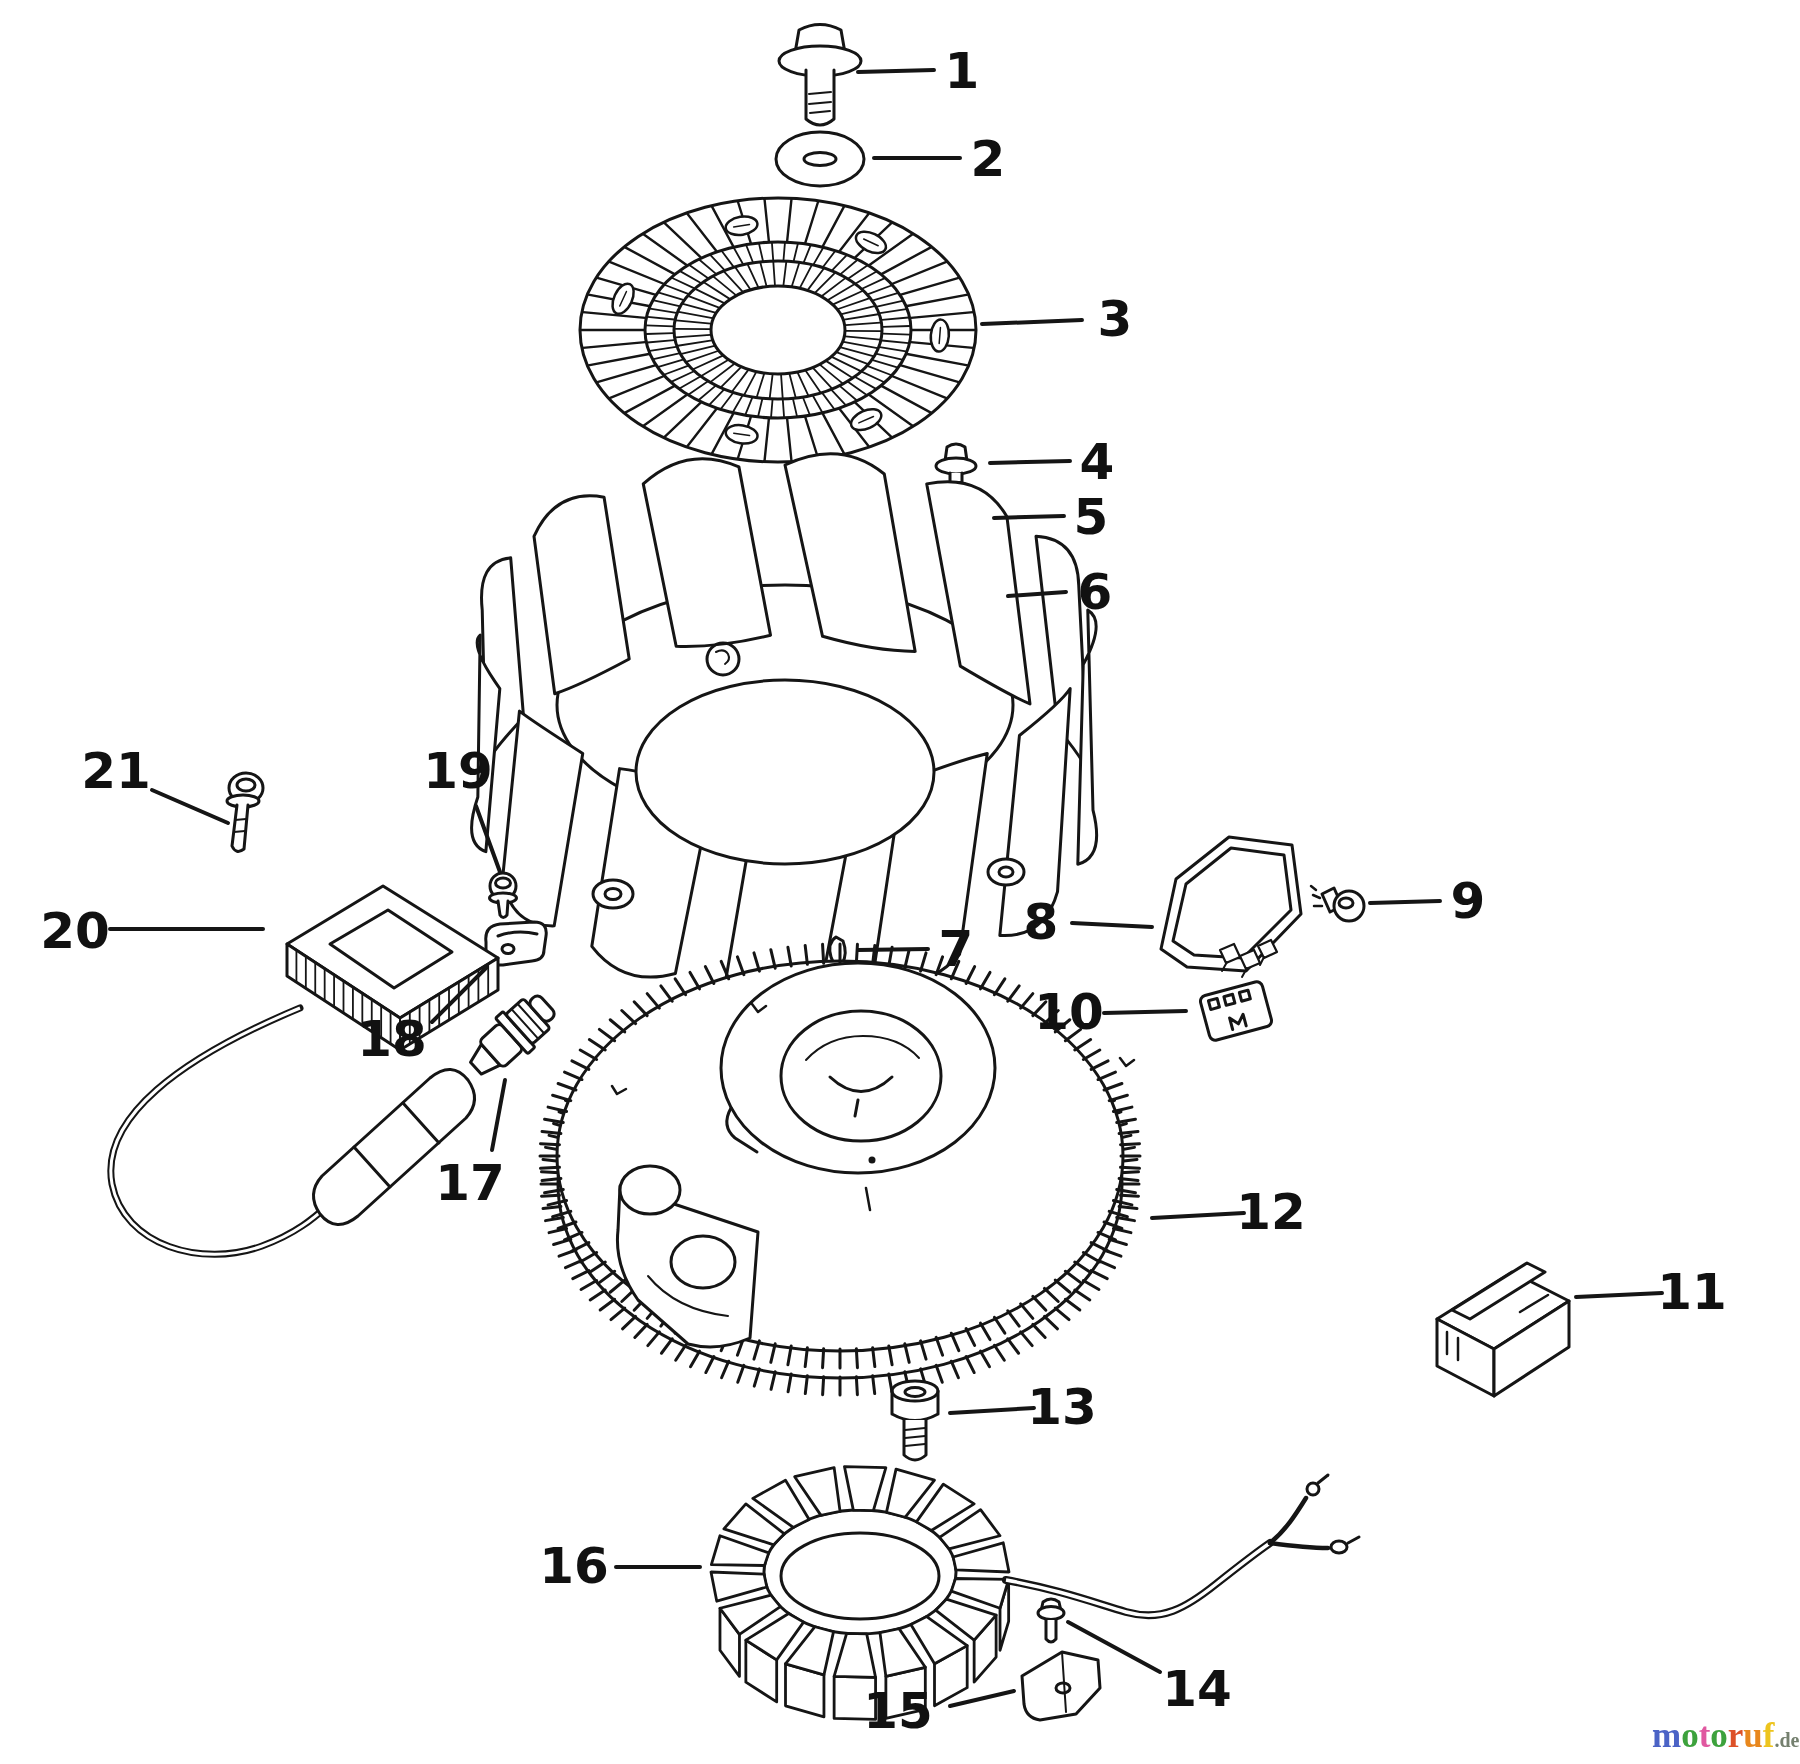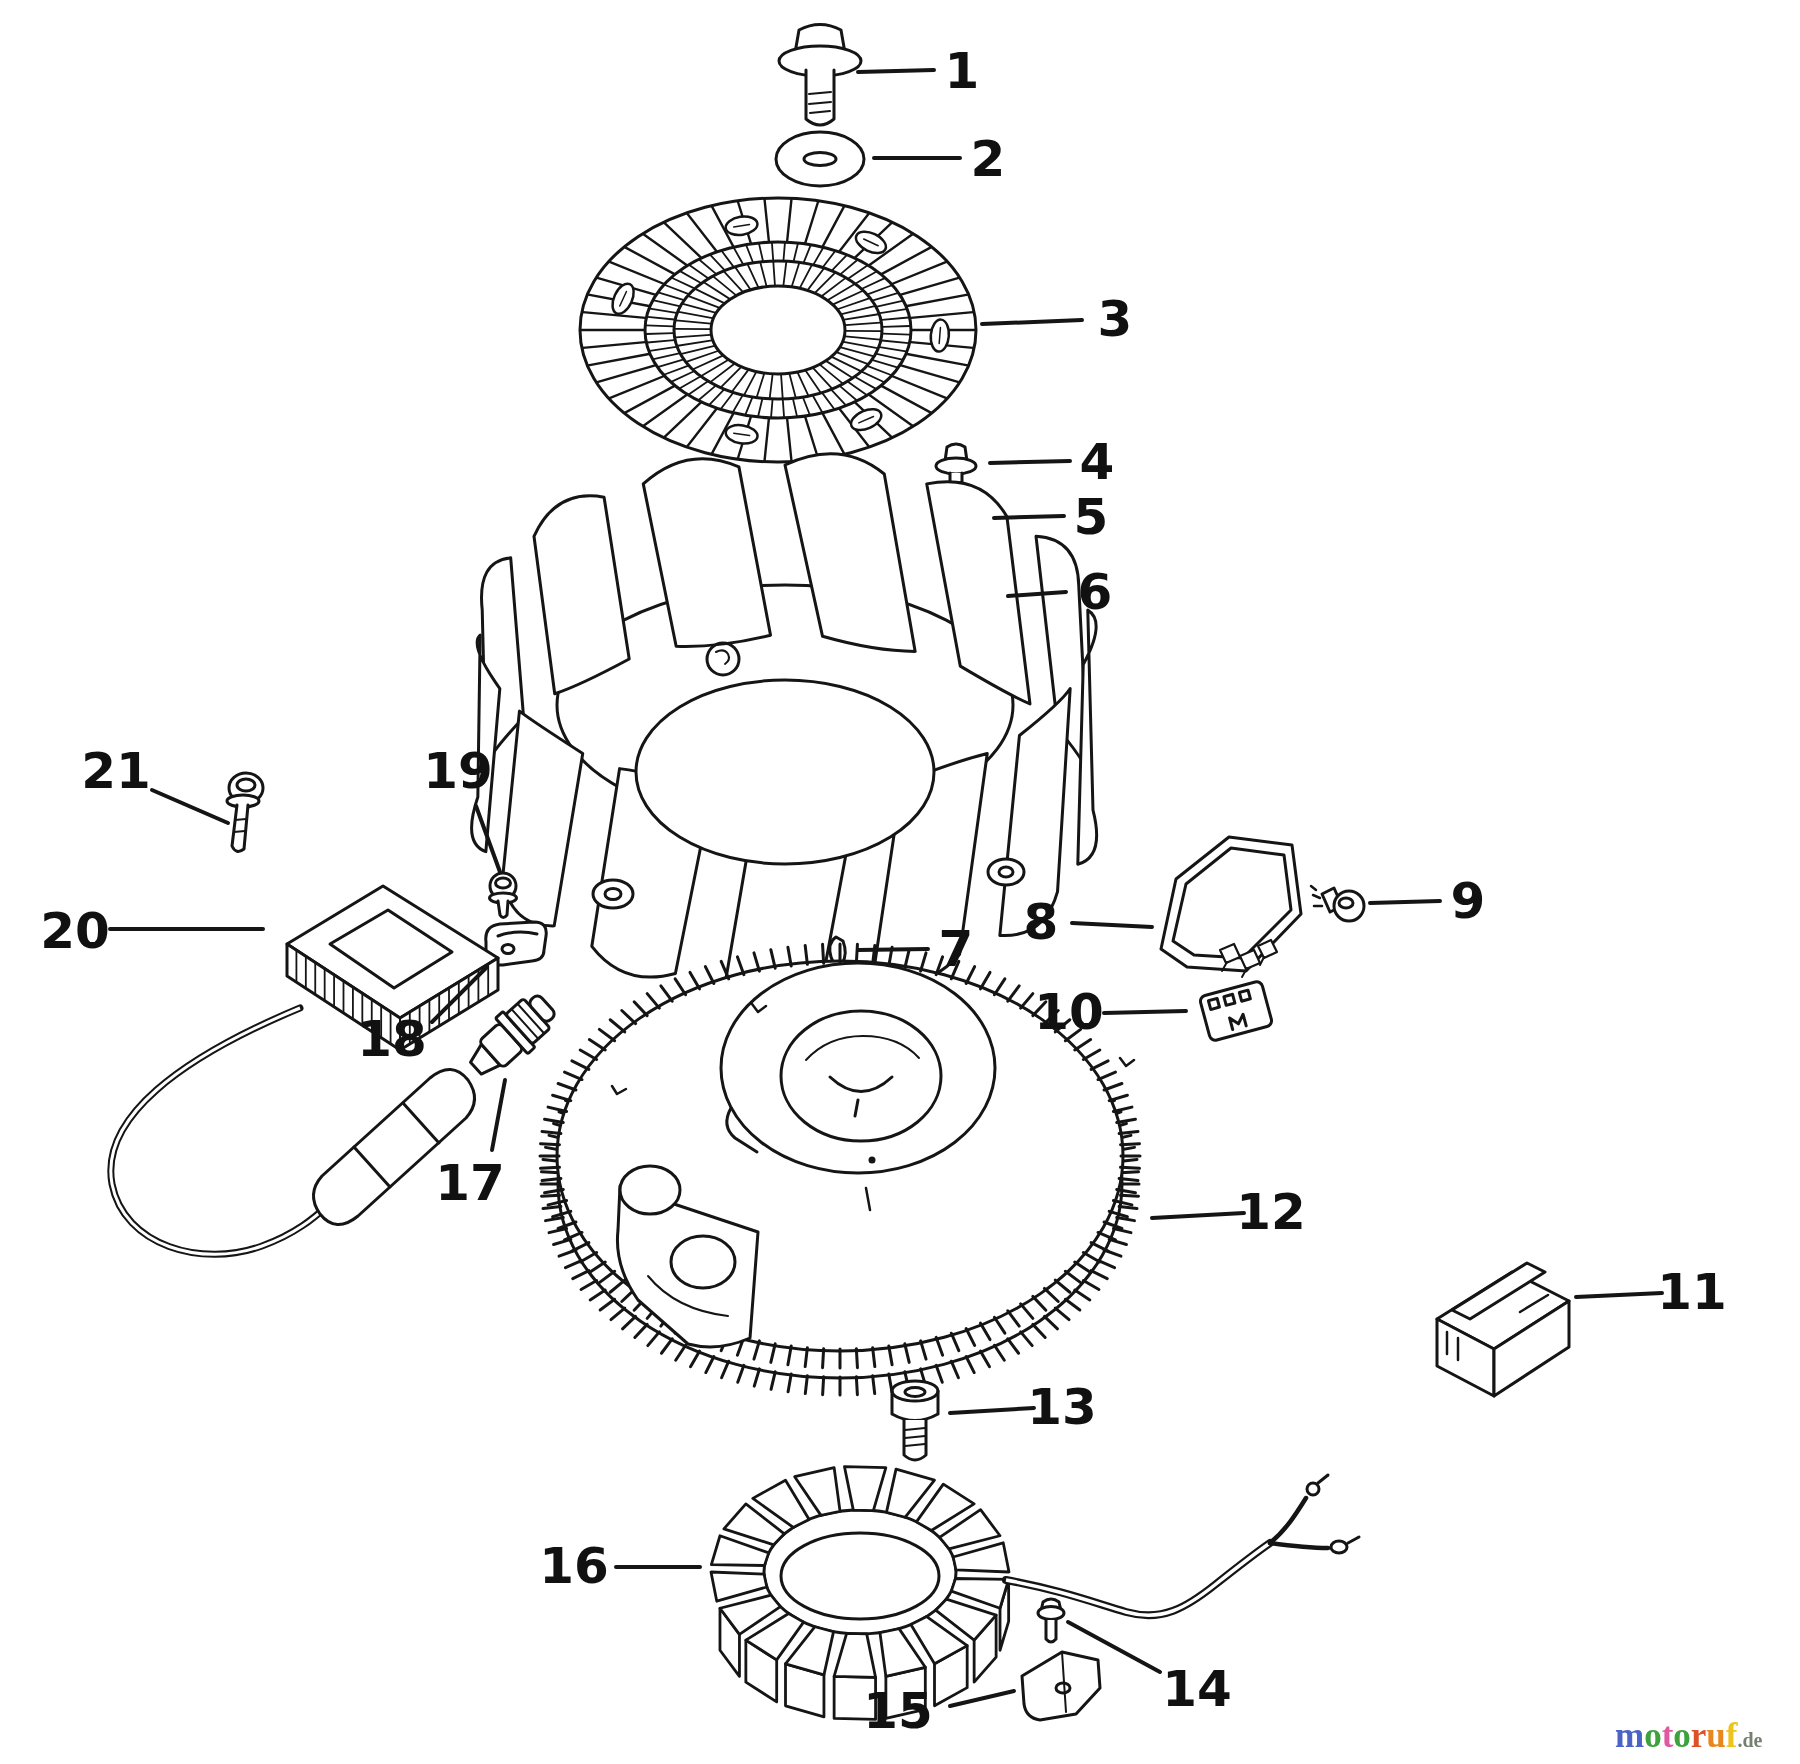--- a/index.html
+++ b/index.html
@@ -6,21 +6,21 @@
   .canvas{position:relative;width:1800px;height:1764px;background:#ffffff;overflow:hidden;
           font-family:"Liberation Sans",sans-serif;}
   svg{position:absolute;left:0;top:0;}
   
   .s  {stroke:#151515;fill:none;stroke-width:3;stroke-linecap:round;stroke-linejoin:round;}
   .sf {stroke:#151515;fill:#ffffff;stroke-width:3;stroke-linecap:round;stroke-linejoin:round;}
   .gs {stroke:#151515;fill:none;stroke-linecap:round;stroke-linejoin:round;}
   .gsf{stroke:#151515;fill:#ffffff;stroke-linecap:round;stroke-linejoin:round;}
   .ld {stroke:#151515;stroke-width:4;stroke-linecap:round;}
   .c-num{font:700 50px "DejaVu Sans",sans-serif;fill:#111;stroke:none;}
-  .watermark{position:absolute;left:1615px;top:1714px;white-space:nowrap;
+  .watermark{position:absolute;left:1652px;top:1714px;white-space:nowrap;
              font-family:"Liberation Serif",serif;font-weight:700;font-size:35px;line-height:44px;}
   .watermark .suffix{font-size:20px;font-weight:700;}
 </style>
 </head>
 <body>
 
 <div class="canvas">
 <svg width="1800" height="1764" viewBox="0 0 1800 1764">
 
   <g>

